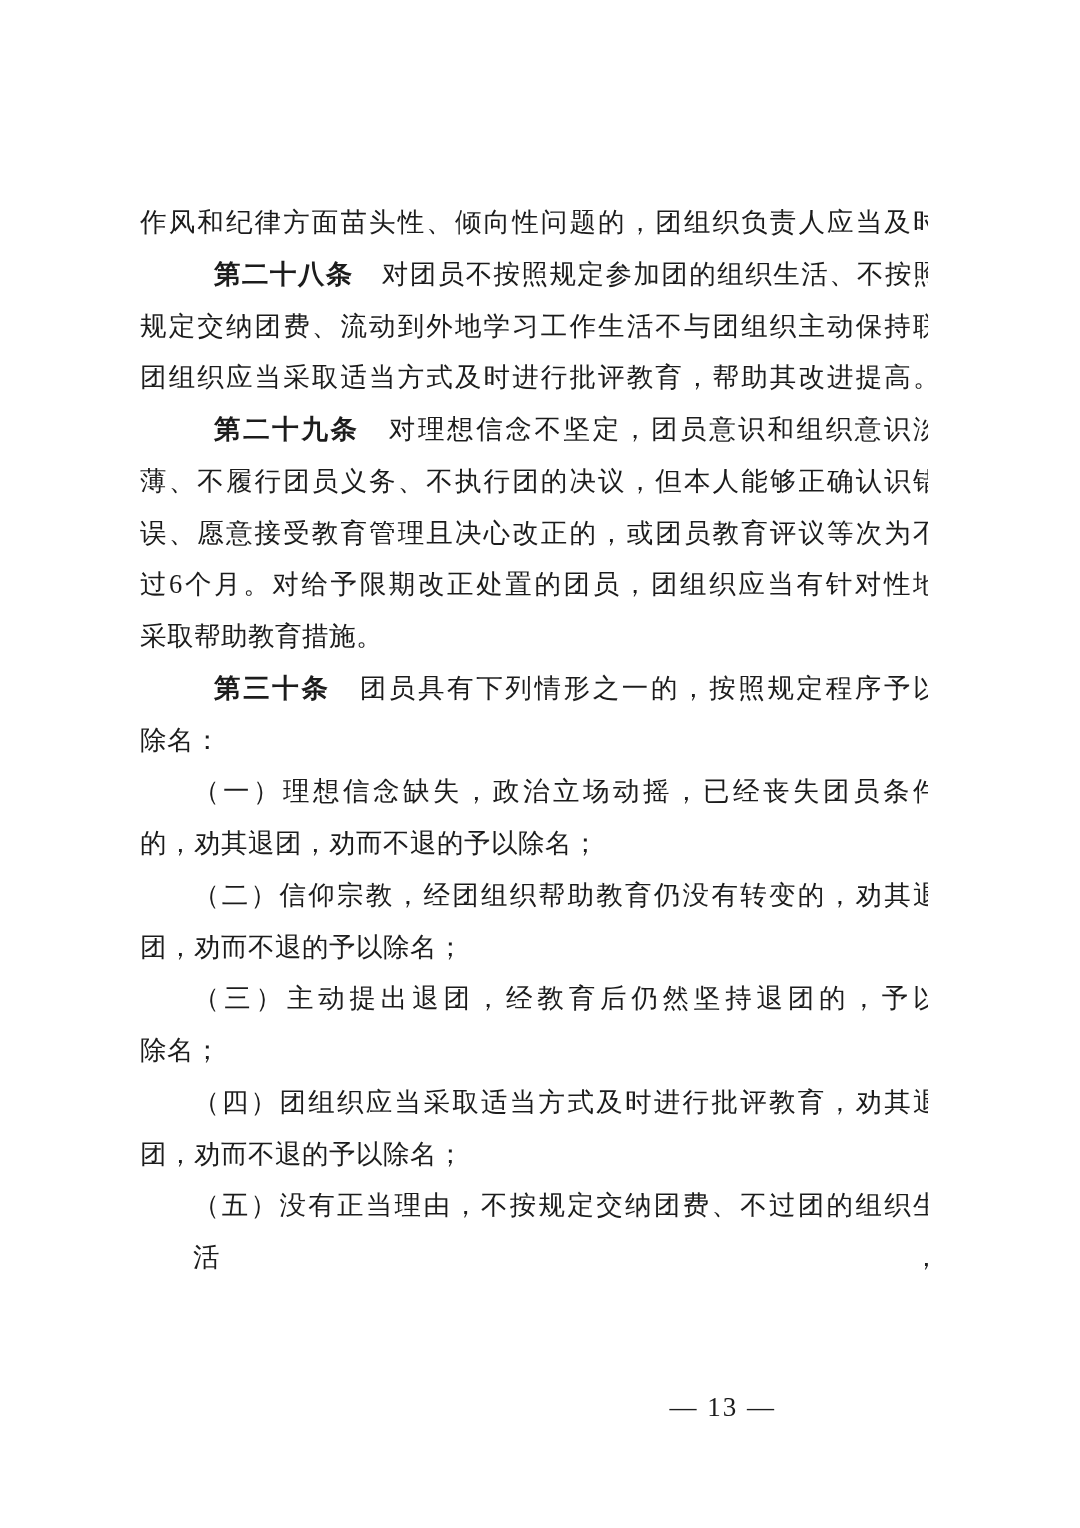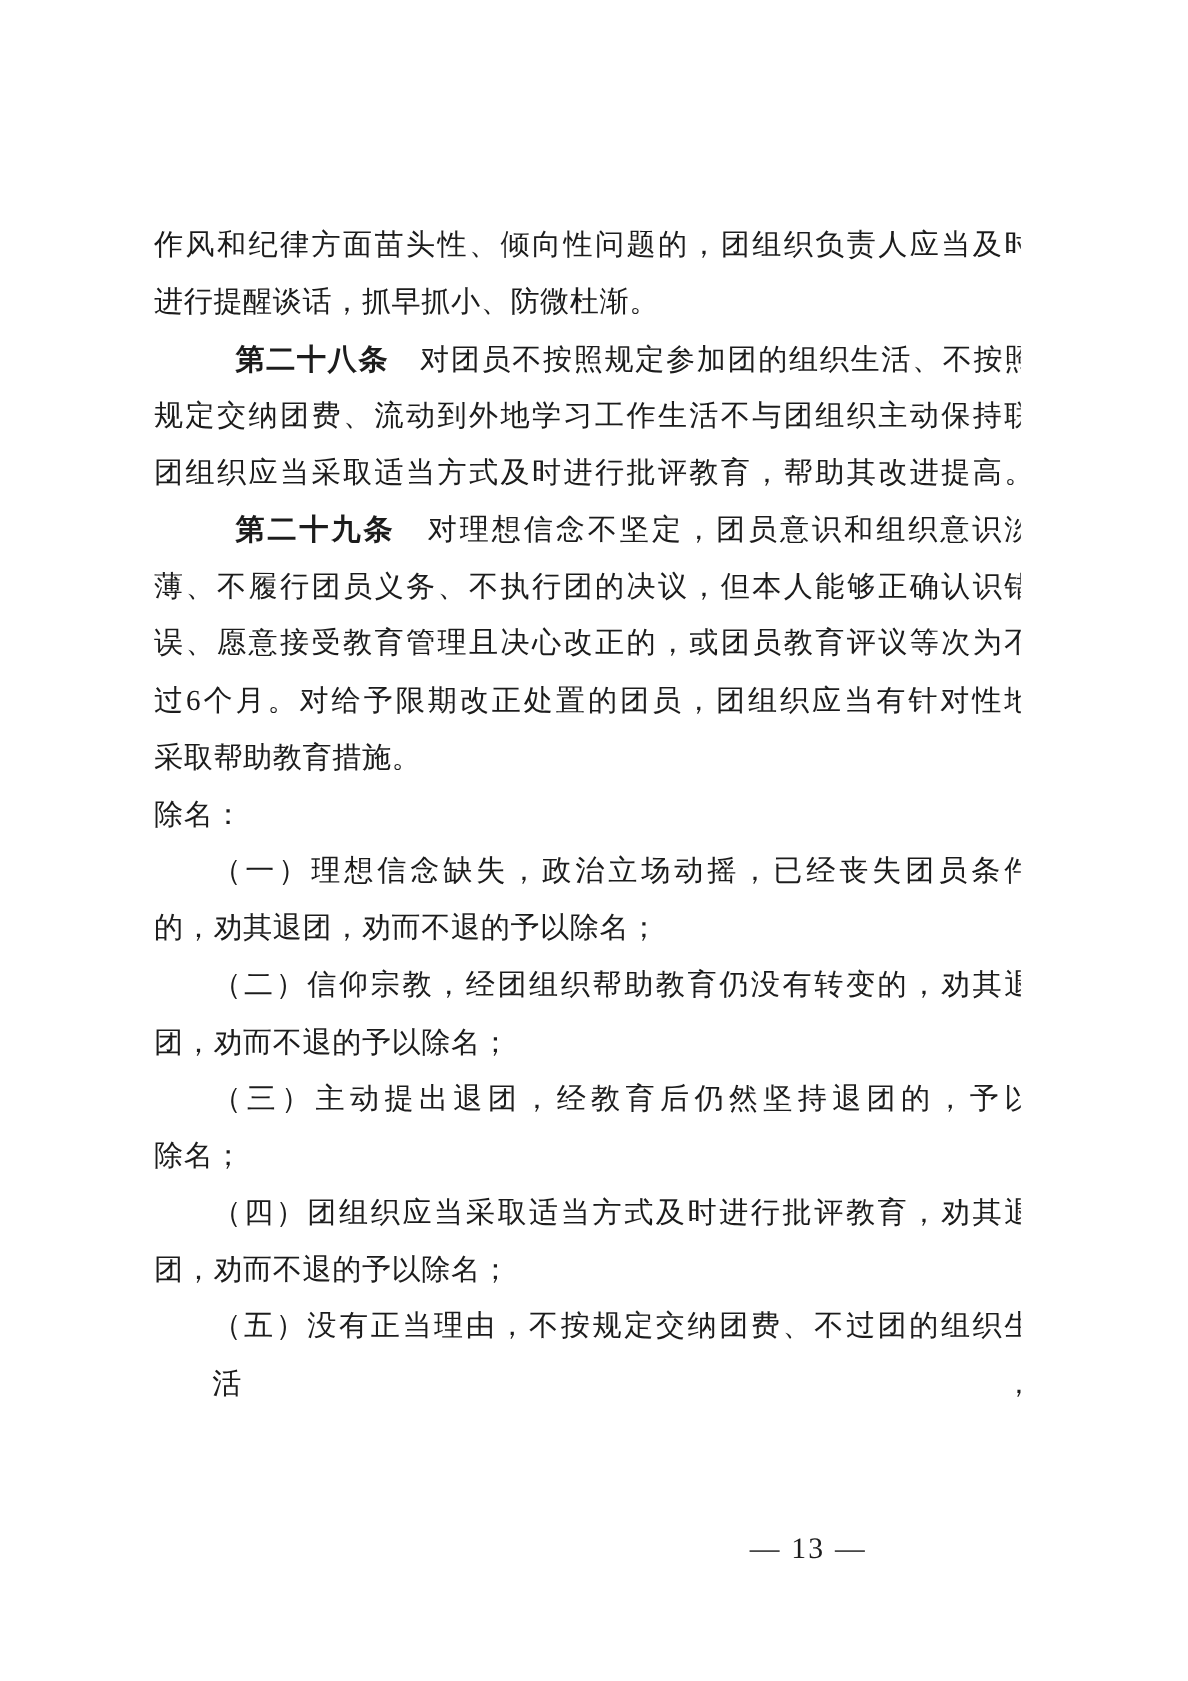--- a/index.html
+++ b/index.html
@@ -37,43 +37,43 @@
     text-justify: inter-character;
   }
   .line.ind { padding-left: 53px; }
   .seg-bold {
     font-family: "Liberation Sans", sans-serif;
     font-weight: 700;
     margin-left: 21px;
   }
   .footer {
     position: absolute;
-    right: 140px; top: 1390px;
+    right: 152px; top: 1390px;
     font-size: 27px;
     line-height: 34px;
     letter-spacing: 2px;
     color: var(--ink);
     text-align: right;
   }
 </style>
 </head>
 <body>
 
 <div class="page">
   <div class="content" id="document-body">
       <div class="line j"><span class="seg-regular">作风和纪律方面苗头性、倾向性问题的，团组织负责人应当及时</span></div>
-      <div class="line"><span class="seg-regular">进行提醒谈话，抓早抓小、防微杜渐。</span></div>
       <div class="line j ind"><span class="seg-bold">第二十八条</span><span class="seg-regular">　对团员不按照规定参加团的组织生活、不按照</span></div>
       <div class="line j"><span class="seg-regular">规定交纳团费、流动到外地学习工作生活不与团组织主动保持联</span></div>
       <div class="line j"><span class="seg-regular">团组织应当采取适当方式及时进行批评教育，帮助其改进提高。</span></div>
       <div class="line j ind"><span class="seg-bold">第二十九条</span><span class="seg-regular">　对理想信念不坚定，团员意识和组织意识淡</span></div>
       <div class="line j"><span class="seg-regular">薄、不履行团员义务、不执行团的决议，但本人能够正确认识错</span></div>
       <div class="line j"><span class="seg-regular">误、愿意接受教育管理且决心改正的，或团员教育评议等次为不</span></div>
       <div class="line j"><span class="seg-regular">过6个月。对给予限期改正处置的团员，团组织应当有针对性地</span></div>
       <div class="line"><span class="seg-regular">采取帮助教育措施。</span></div>
+      <div class="line j ind"><span class="seg-bold">第三十条</span><span class="seg-regular">　团员具有下列情形之一的，按照规定程序予以</span></div>
       <div class="line"><span class="seg-regular">除名：</span></div>
       <div class="line j ind"><span class="seg-regular">（一）理想信念缺失，政治立场动摇，已经丧失团员条件</span></div>
       <div class="line"><span class="seg-regular">的，劝其退团，劝而不退的予以除名；</span></div>
       <div class="line j ind"><span class="seg-regular">（二）信仰宗教，经团组织帮助教育仍没有转变的，劝其退</span></div>
       <div class="line"><span class="seg-regular">团，劝而不退的予以除名；</span></div>
       <div class="line j ind"><span class="seg-regular">（三）主动提出退团，经教育后仍然坚持退团的，予以</span></div>
       <div class="line"><span class="seg-regular">除名；</span></div>
       <div class="line j ind"><span class="seg-regular">（四）团组织应当采取适当方式及时进行批评教育，劝其退</span></div>
       <div class="line"><span class="seg-regular">团，劝而不退的予以除名；</span></div>
       <div class="line j ind"><span class="seg-regular">（五）没有正当理由，不按规定交纳团费、不过团的组织生活，</span></div>

